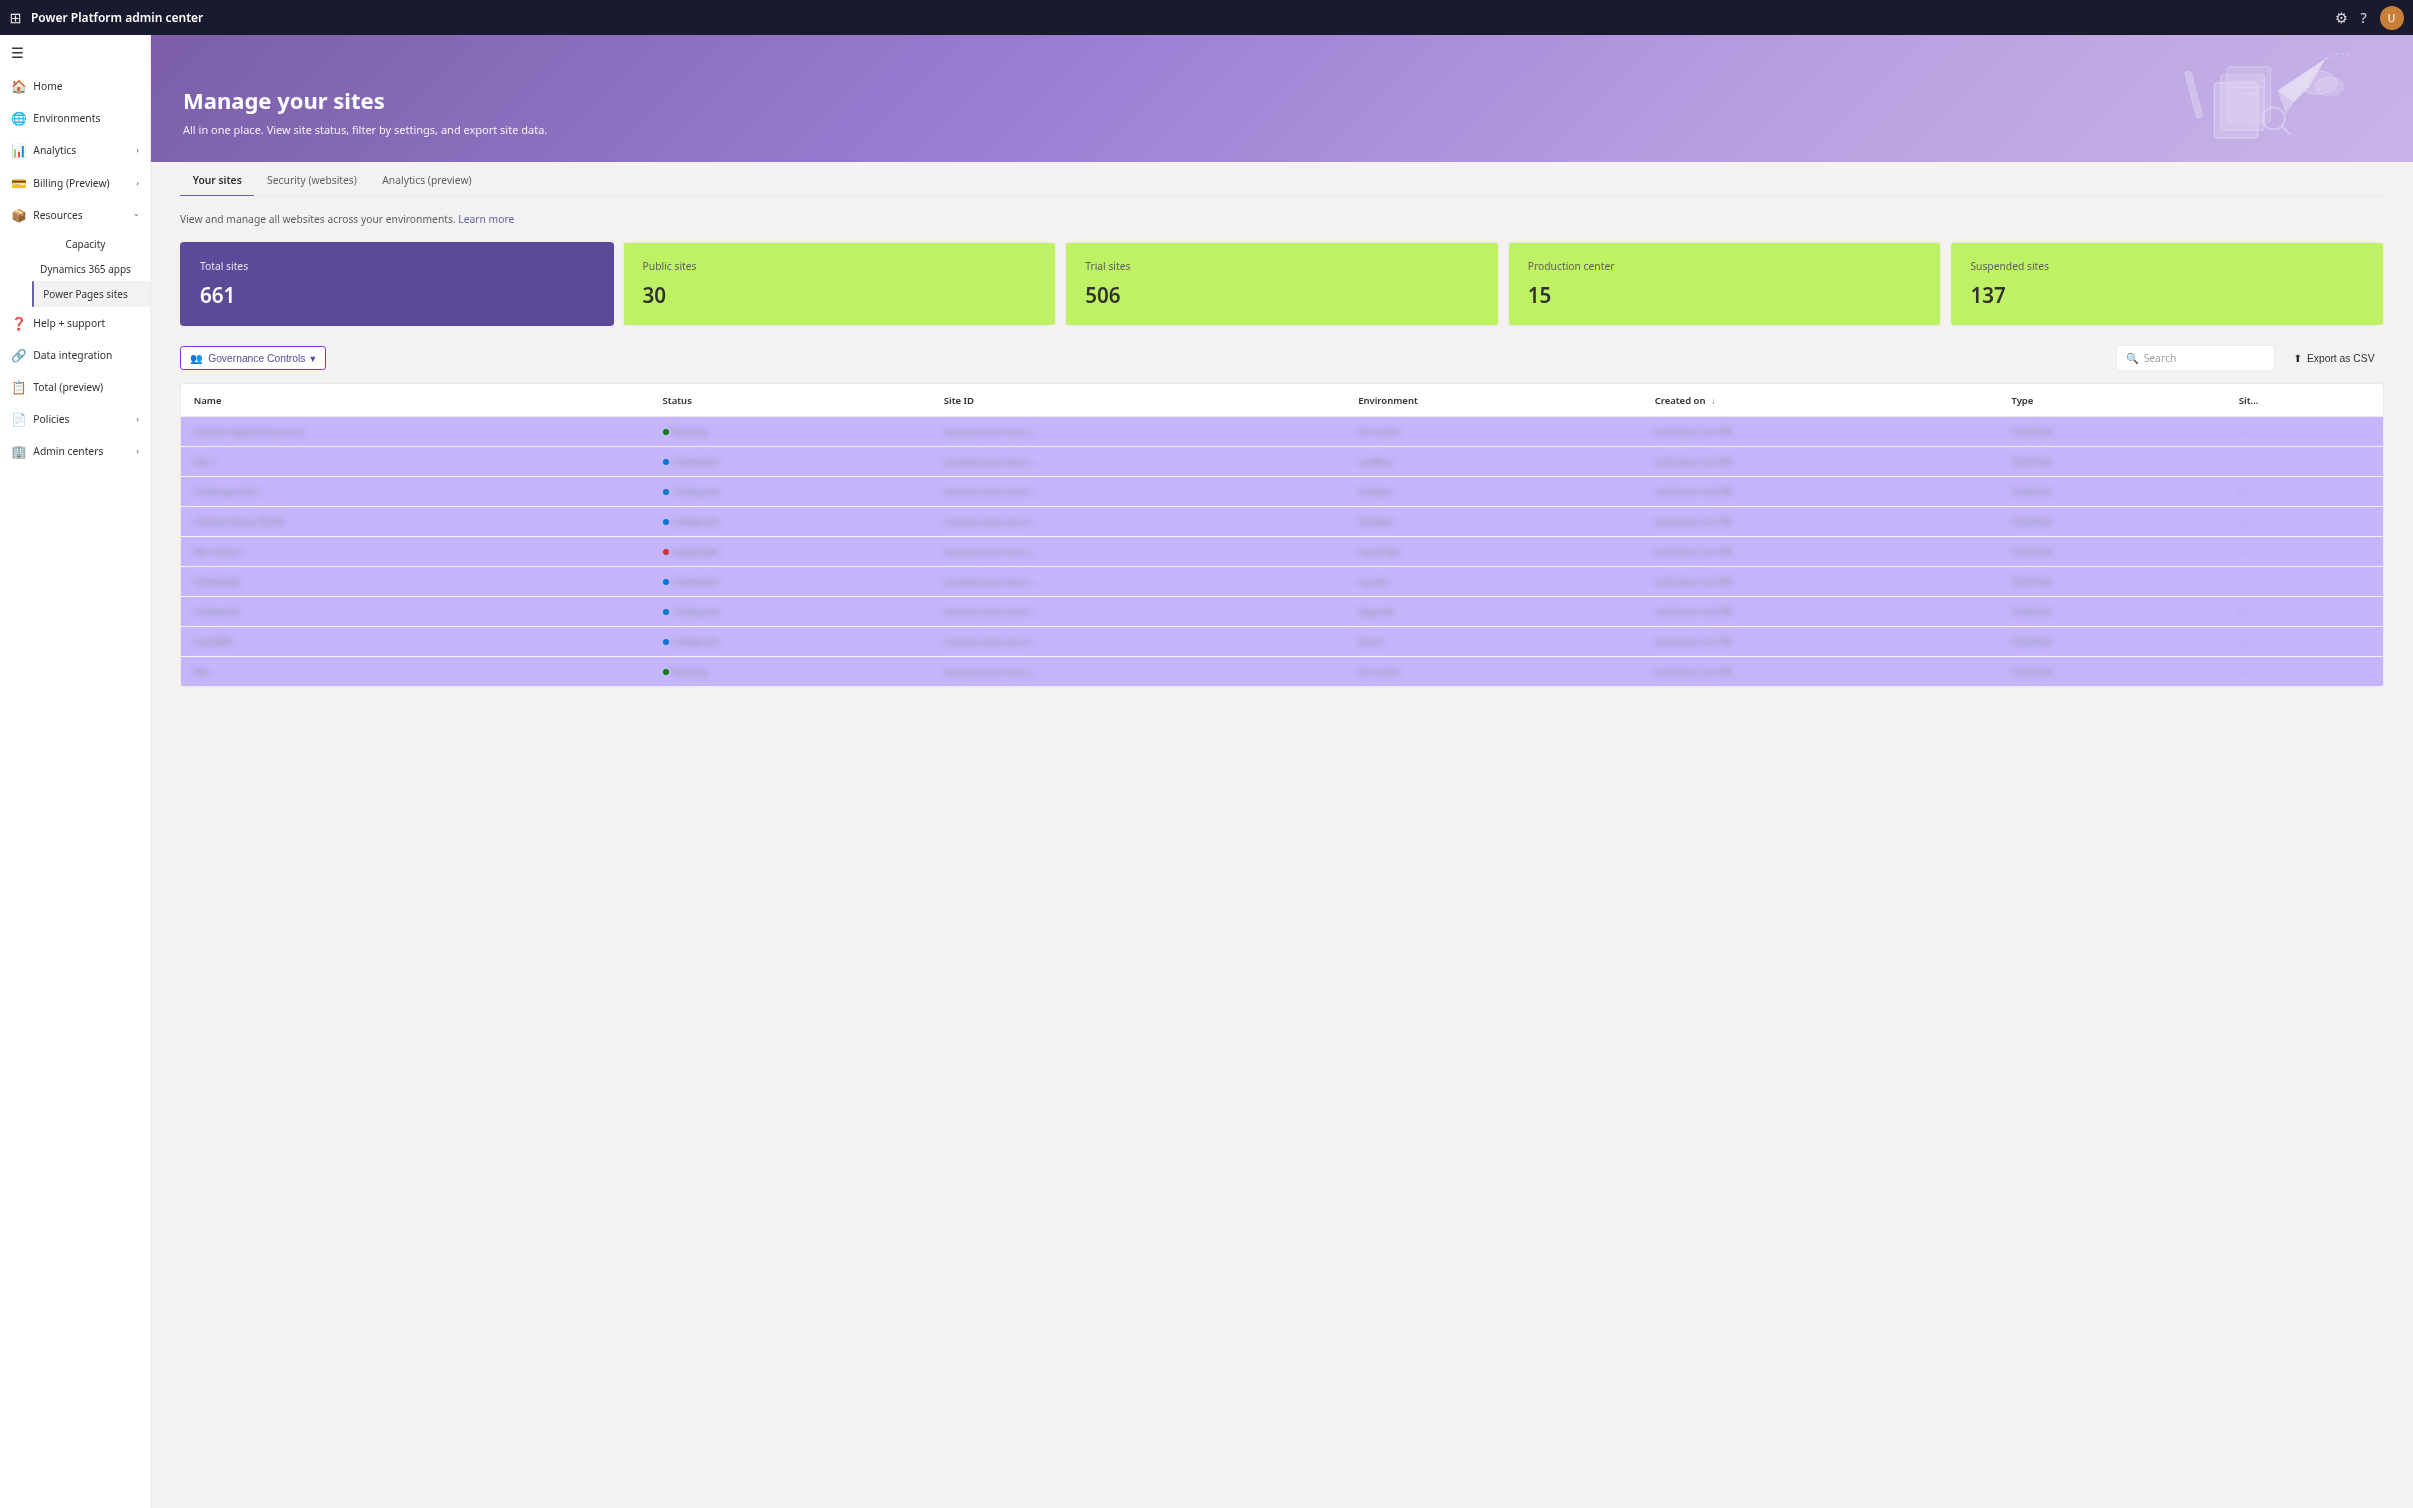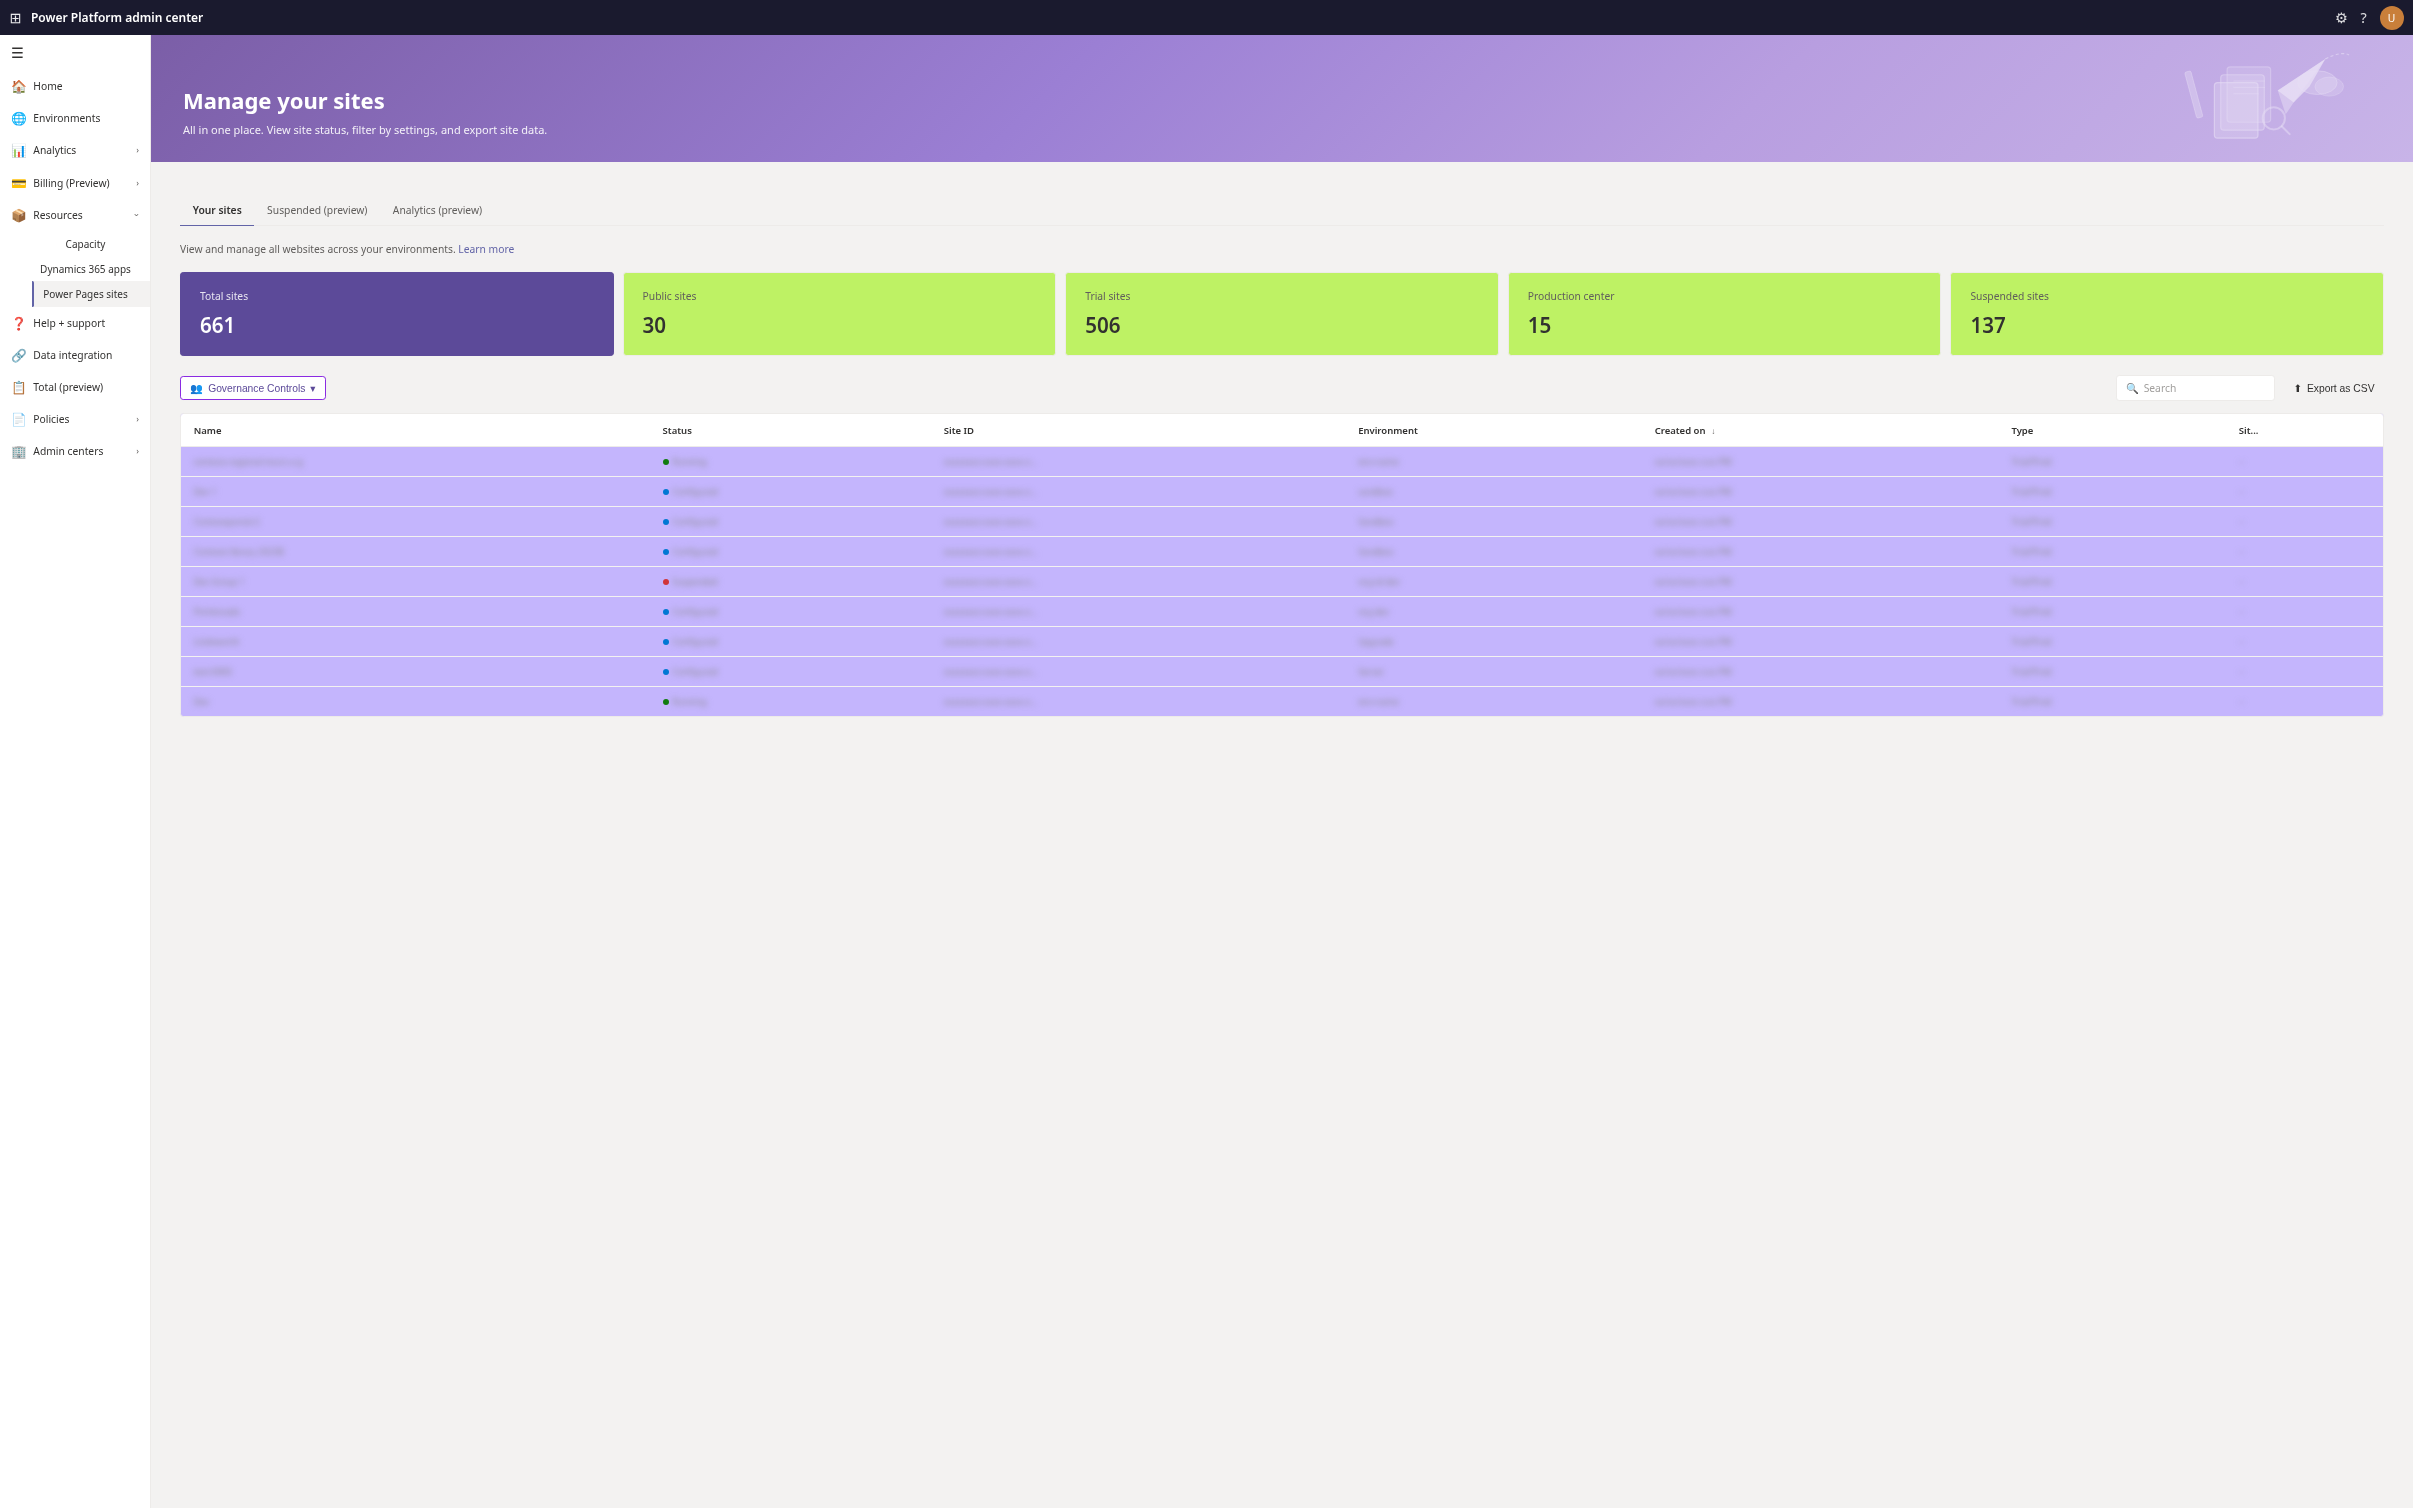--- a/index.html
+++ b/index.html
@@ -87,21 +87,21 @@
       top: 8px;
       bottom: 8px;
       width: 222px;
       display: flex;
       align-items: center;
       justify-content: center;
       opacity: 0.85;
     }
 
     
-    .content { padding: 33px 29px; }
+    .content { padding: 3px 29px; }
 
     
     .tabs { display: flex; gap: 0; border-bottom: 0.8px solid #edebe9; margin-bottom: 16px; }
     .tab {
       padding: 8px 12.7px;
       font-size: 10.3px;
       cursor: pointer;
       color: #605e5c;
       border-bottom: 1.6px solid transparent;
       margin-bottom: -0.8px;
@@ -329,21 +329,21 @@
           <circle cx="155" cy="95" r="14" fill="none" stroke="rgba(255,255,255,0.5)" stroke-width="2.5"></circle>
           <line x1="165" y1="105" x2="175" y2="115" stroke="rgba(255,255,255,0.5)" stroke-width="2.5" stroke-linecap="round"></line>
         </svg>
       </div>
     </div>
 
     <div class="content">
 
       <div class="tabs">
         <div class="tab active">Your sites</div>
-        <div class="tab">Suspended (preview)</div>
+        <div class="tab">Security (websites)</div>
         <div class="tab">Analytics (preview)</div>
       </div>
 
       <p class="info-text">
         <span>View and manage all websites across your environments.</span>
         <a href="#">Learn more</a>
       </p>
 
       <div class="stats-row">
         <div class="stat-card highlighted">

